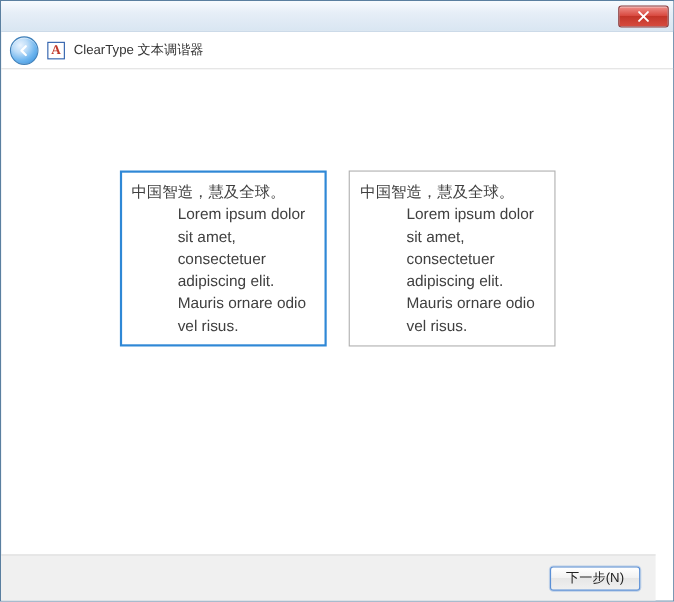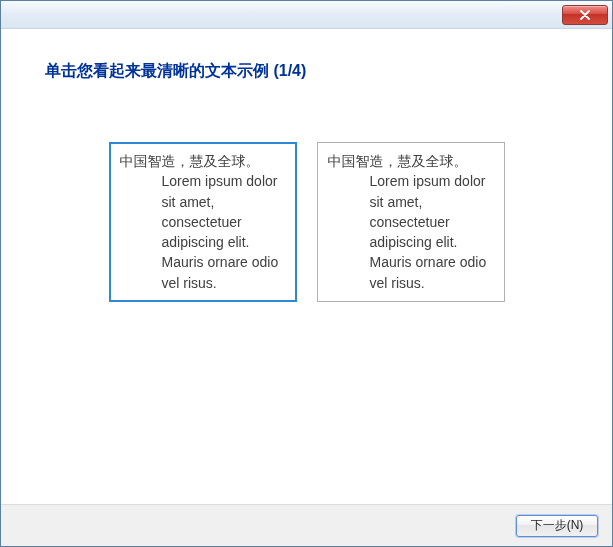--- a/index.html
+++ b/index.html
@@ -124,21 +124,21 @@
     display: block;
   }
   .sample .latin {
     display: block;
     margin-left: 42px;
   }
   .footer {
     position: absolute;
     bottom: 0;
     left: 0;
-    right: 0;
+    right: 16px;
     height: 42px;
     background: #f0f0f0;
     border-top: 1px solid #dcdcdc;
     display: flex;
     align-items: center;
     justify-content: flex-end;
     padding-right: 14px;
     gap: 8px;
     box-sizing: border-box;
   }
@@ -165,23 +165,31 @@
 <div class="window">
 
   <div class="titlebar">
     <div class="close-btn">
       <svg width="12" height="10" viewBox="0 0 12 10">
         <path d="M2 1 L10 9 M10 1 L2 9" stroke="#fff" stroke-width="1.8" stroke-linecap="round"></path>
       </svg>
     </div>
   </div>
 
+  <div class="header">
+    <div class="back-btn">
+      <svg width="14" height="14" viewBox="0 0 14 14">
+        <path d="M8.5 3 L4.5 7 L8.5 11" stroke="#ffffff" stroke-width="2" fill="none" stroke-linecap="round" stroke-linejoin="round"></path>
+      </svg>
+    </div>
+    <span class="app-icon"></span>
+    <span class="app-title">ClearType 文本调谐器</span>
+  </div>
 
   <div class="content">
-    <h1 class="heading">单击您看起来最清晰的文本示例 (1/4)</h1>
 
     <div class="samples">
       <div class="sample selected">
         <span class="cjk">中国智造，慧及全球。</span>
         <span class="latin">Lorem ipsum dolor sit amet, consectetuer adipiscing elit. Mauris ornare odio vel risus.</span>
       </div>
       <div class="sample">
         <span class="cjk">中国智造，慧及全球。</span>
         <span class="latin">Lorem ipsum dolor sit amet, consectetuer adipiscing elit. Mauris ornare odio vel risus.</span>
       </div>

